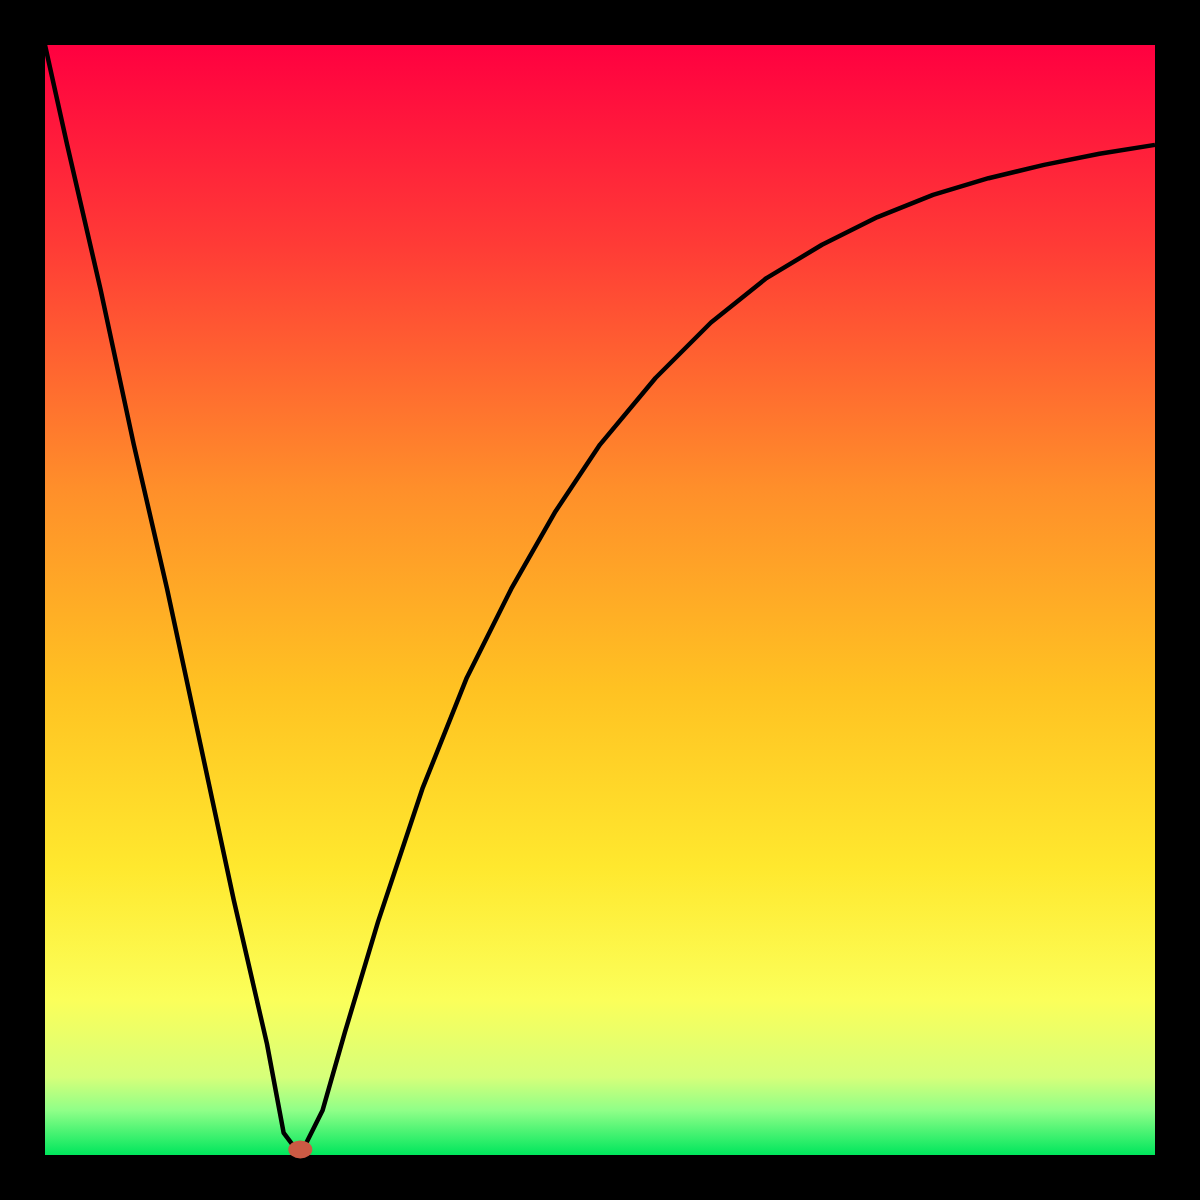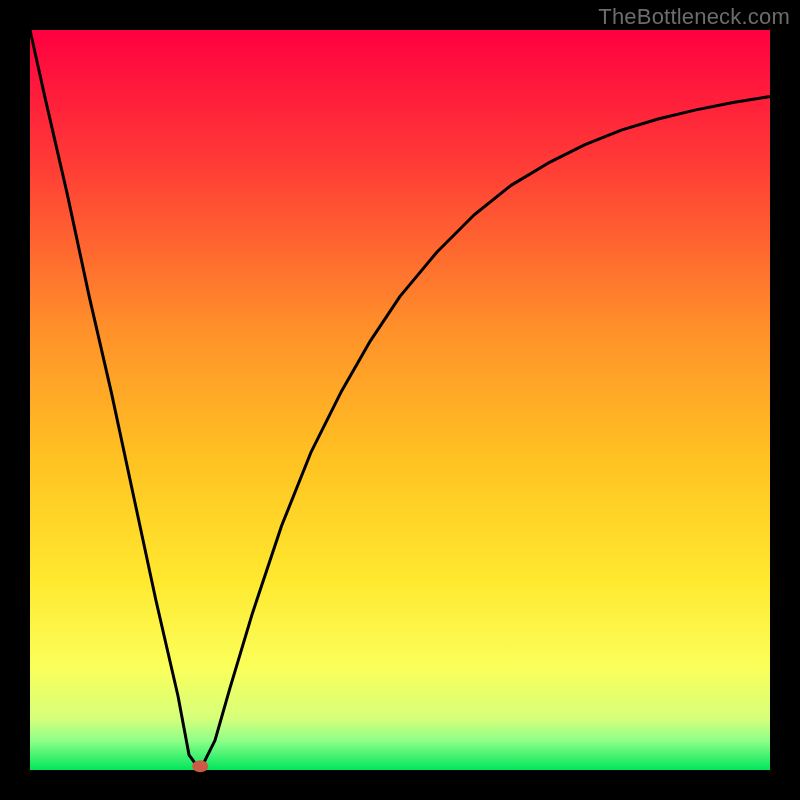--- a/index.html
+++ b/index.html
@@ -30,21 +30,20 @@
     left: 0;
     top: 0;
     width: 800px;
     height: 800px;
   }
 </style>
 </head>
 <body>
 <div class="container">
 
-  <div class="watermark">TheBottleneck.com</div>
 
   <svg class="plot" viewBox="0 0 800 800">
     <defs>
       <linearGradient id="bg-grad" x1="0" y1="0" x2="0" y2="1">
         <stop id="g0" offset="0%" stop-color="#ff0040"></stop>
         <stop id="g1" offset="18%" stop-color="#ff3b36"></stop>
         <stop id="g2" offset="40%" stop-color="#ff8f2a"></stop>
         <stop id="g3" offset="57.99999999999999%" stop-color="#ffc222"></stop>
         <stop id="g4" offset="74%" stop-color="#ffe82e"></stop>
         <stop id="g5" offset="86%" stop-color="#fbff5a"></stop>

